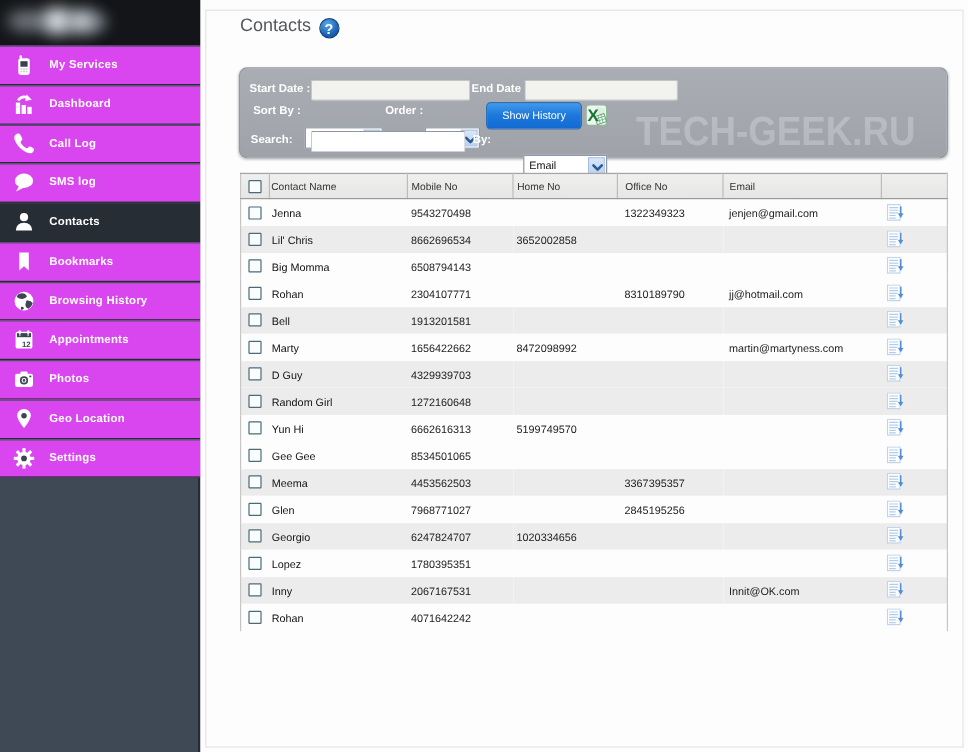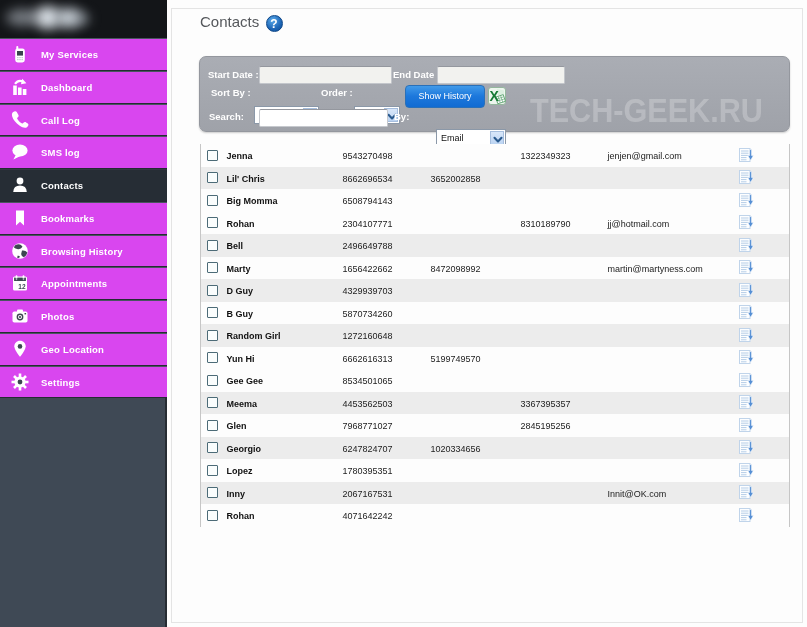--- a/index.html
+++ b/index.html
@@ -29,21 +29,21 @@
 .fsel .txt { position:absolute; left:4px; top:50%; transform:translateY(-50%); font-size:9px; color:#111; white-space:nowrap; }
 .fsel .btn { position:absolute; right:1px; top:1px; bottom:1px; width:14px; background:linear-gradient(#d8e7fa,#bcd4f2); border:1px solid #a6bede; }
 .fsel .btn svg { position:absolute; left:1.5px; top:4px; }
 #wm { position:absolute; left:330px; top:34px; font-size:34px; font-weight:bold; letter-spacing:0; color:rgba(255,255,255,0.24); white-space:nowrap; transform:scaleX(0.9); transform-origin:0 0; }
 #showhist { position:absolute; left:205px; top:27.5px; width:80px; height:23px; background:linear-gradient(#419ae9 0%, #1d78dc 48%, #116bd2 100%); border:1px solid #2a70b8; border-radius:4px; color:#fff; font-size:9px; text-align:center; line-height:21px; }
 
 
 #tbl { position:absolute; left:33px; top:144px; width:590px; border-collapse:collapse; table-layout:fixed; font-size:9px; color:#222; }
 #tbl th { height:21px; background:linear-gradient(#efefee,#e6e6e4); border:1px solid #bcbcbc; border-bottom:1px solid #9b9b9b; border-top:1px solid #a5a5a5; font-weight:400; color:#333; text-align:left; padding:0 0 0 3px; font-size:8.5px; }
 #tbl td { height:22.5px; padding:2px 0 0 3px; overflow:hidden; white-space:nowrap; }
-#tbl td.nm { font-weight:bold; color:#111; padding-left:2px; }
+#tbl td.nm { font-weight:normal; color:#111; padding-left:2px; }
 #tbl tr.odd  td { background:#fdfdfd; }
 #tbl tr.even td { background:#ececec; }
 #tbl td.cb, #tbl th.cb { text-align:center; padding:0; }
 #tbl td.ic { text-align:left; padding:0 0 0 4px; }
 #tbl .lb { border-left:1px solid #c6c6c6; }
 #tbl .rb { border-right:1px solid #c6c6c6; }
 #tbl tr.last td { border-bottom:1px solid #c6c6c6; }
 .ckb { display:inline-block; width:11px; height:11px; background:#fafdfd; border:1.5px solid #4c6b77; border-radius:1px; vertical-align:middle; }
 </style>
 </head>
@@ -231,20 +231,29 @@
         <colgroup>
           <col style="width:24px">
           <col style="width:115px">
           <col style="width:88px">
           <col style="width:87px">
           <col style="width:88px">
           <col style="width:132px">
           <col style="width:55px">
         </colgroup>
         <tbody>
+          <tr>
+            <th class="cb lb"><span class="ckb"></span></th>
+            <th style="padding-left:1px">Contact Name</th>
+            <th>Mobile No</th>
+            <th>Home No</th>
+            <th style="padding-left:6px">Office No</th>
+            <th style="padding-left:5px">Email</th>
+            <th class="rb">&nbsp;</th>
+          </tr>
           <tr class="odd">
             <td class="cb lb"><span class="ckb"></span></td>
             <td class="nm">Jenna</td>
             <td>9543270498</td>
             <td></td>
             <td style="padding-left:6px">1322349323</td>
             <td style="padding-left:5px">jenjen@gmail.com</td>
             <td class="ic rb"><svg width="15" height="15" viewBox="0 0 15 15" style="margin-top:2px">
                 <rect x="0.5" y="0.5" width="10.5" height="13" fill="#fdfeff" stroke="#c0d4ea"></rect>
                 <path d="M2 3 h7.5 M2 5.2 h7.5 M2 7.4 h7.5 M2 9.6 h5.5 M2 11.8 h5.5" stroke="#b5cde7" stroke-width="1"></path>
@@ -286,21 +295,21 @@
             <td style="padding-left:5px">jj@hotmail.com</td>
             <td class="ic rb"><svg width="15" height="15" viewBox="0 0 15 15" style="margin-top:2px">
                 <rect x="0.5" y="0.5" width="10.5" height="13" fill="#fdfeff" stroke="#c0d4ea"></rect>
                 <path d="M2 3 h7.5 M2 5.2 h7.5 M2 7.4 h7.5 M2 9.6 h5.5 M2 11.8 h5.5" stroke="#b5cde7" stroke-width="1"></path>
                 <path d="M10.6 1.6 L12.6 1.6 L12.6 7.6 L14.4 7.6 L11.6 12.4 L8.8 7.6 L10.6 7.6 Z" fill="#548ed4" stroke="#fff" stroke-width="0.6"></path>
               </svg></td>
           </tr>
           <tr class="even">
             <td class="cb lb"><span class="ckb"></span></td>
             <td class="nm">Bell</td>
-            <td>2496649788</td>
+            <td>1913201581</td>
             <td></td>
             <td style="padding-left:6px"></td>
             <td style="padding-left:5px"></td>
             <td class="ic rb"><svg width="15" height="15" viewBox="0 0 15 15" style="margin-top:2px">
                 <rect x="0.5" y="0.5" width="10.5" height="13" fill="#fdfeff" stroke="#c0d4ea"></rect>
                 <path d="M2 3 h7.5 M2 5.2 h7.5 M2 7.4 h7.5 M2 9.6 h5.5 M2 11.8 h5.5" stroke="#b5cde7" stroke-width="1"></path>
                 <path d="M10.6 1.6 L12.6 1.6 L12.6 7.6 L14.4 7.6 L11.6 12.4 L8.8 7.6 L10.6 7.6 Z" fill="#548ed4" stroke="#fff" stroke-width="0.6"></path>
               </svg></td>
           </tr>
           <tr class="odd">
@@ -313,33 +322,20 @@
             <td class="ic rb"><svg width="15" height="15" viewBox="0 0 15 15" style="margin-top:2px">
                 <rect x="0.5" y="0.5" width="10.5" height="13" fill="#fdfeff" stroke="#c0d4ea"></rect>
                 <path d="M2 3 h7.5 M2 5.2 h7.5 M2 7.4 h7.5 M2 9.6 h5.5 M2 11.8 h5.5" stroke="#b5cde7" stroke-width="1"></path>
                 <path d="M10.6 1.6 L12.6 1.6 L12.6 7.6 L14.4 7.6 L11.6 12.4 L8.8 7.6 L10.6 7.6 Z" fill="#548ed4" stroke="#fff" stroke-width="0.6"></path>
               </svg></td>
           </tr>
           <tr class="even">
             <td class="cb lb"><span class="ckb"></span></td>
             <td class="nm">D Guy</td>
             <td>4329939703</td>
-            <td></td>
-            <td style="padding-left:6px"></td>
-            <td style="padding-left:5px"></td>
-            <td class="ic rb"><svg width="15" height="15" viewBox="0 0 15 15" style="margin-top:2px">
-                <rect x="0.5" y="0.5" width="10.5" height="13" fill="#fdfeff" stroke="#c0d4ea"></rect>
-                <path d="M2 3 h7.5 M2 5.2 h7.5 M2 7.4 h7.5 M2 9.6 h5.5 M2 11.8 h5.5" stroke="#b5cde7" stroke-width="1"></path>
-                <path d="M10.6 1.6 L12.6 1.6 L12.6 7.6 L14.4 7.6 L11.6 12.4 L8.8 7.6 L10.6 7.6 Z" fill="#548ed4" stroke="#fff" stroke-width="0.6"></path>
-              </svg></td>
-          </tr>
-          <tr class="odd">
-            <td class="cb lb"><span class="ckb"></span></td>
-            <td class="nm">B Guy</td>
-            <td>5870734260</td>
             <td></td>
             <td style="padding-left:6px"></td>
             <td style="padding-left:5px"></td>
             <td class="ic rb"><svg width="15" height="15" viewBox="0 0 15 15" style="margin-top:2px">
                 <rect x="0.5" y="0.5" width="10.5" height="13" fill="#fdfeff" stroke="#c0d4ea"></rect>
                 <path d="M2 3 h7.5 M2 5.2 h7.5 M2 7.4 h7.5 M2 9.6 h5.5 M2 11.8 h5.5" stroke="#b5cde7" stroke-width="1"></path>
                 <path d="M10.6 1.6 L12.6 1.6 L12.6 7.6 L14.4 7.6 L11.6 12.4 L8.8 7.6 L10.6 7.6 Z" fill="#548ed4" stroke="#fff" stroke-width="0.6"></path>
               </svg></td>
           </tr>
           <tr class="even">

